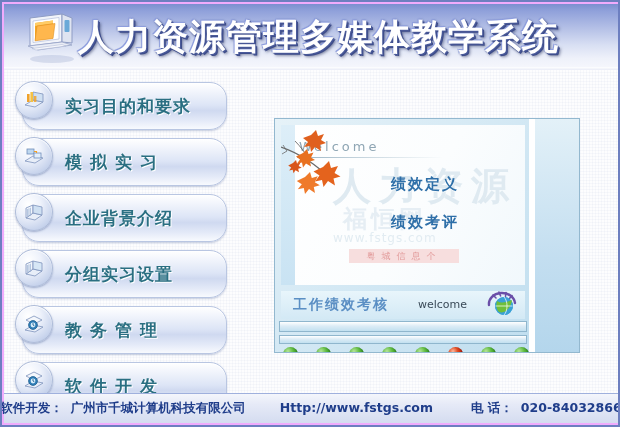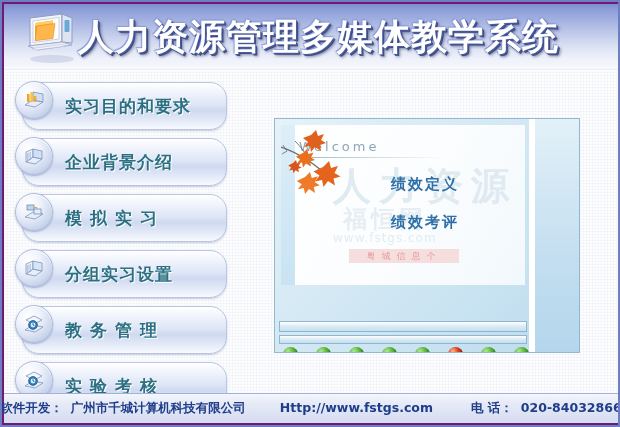--- a/index.html
+++ b/index.html
@@ -4,21 +4,21 @@
 <style>
   * { box-sizing: border-box; margin: 0; padding: 0; }
   html, body {
     width: 620px; height: 427px;
     overflow: hidden;
     font-family: "DejaVu Sans", "Liberation Sans", sans-serif;
   }
   #app {
     position: relative;
     width: 620px; height: 427px;
-    background: #701a75;
+    background: #f0abfc;
     border: 2px solid #6d7fc0;
     overflow: hidden;
   }
 
   
   #header {
     position: absolute; left: 2px; top: 2px;
     width: 614px; height: 66px;
     background:
       linear-gradient(180deg,
@@ -281,39 +281,39 @@
           <rect x="8.4" y="4" width="2.6" height="10" fill="#f5c243"></rect>
           <rect x="11.8" y="8" width="2.6" height="6" fill="#f0a22a" opacity=".85"></rect>
         </svg>
       </span>
       <span class="menu-label">实习目的和要求</span>
     </div>
 
     <div class="menu-btn">
       <span class="menu-icon">
         <svg width="24" height="24" viewBox="0 0 24 24">
+          <path d="M3 17 L13 19 L21 14 L11 12 Z" fill="#e8eef8" stroke="#7d93bd" stroke-width=".8"></path>
+          <rect x="5" y="5" width="7" height="5" fill="#bfd8ef" stroke="#6f8dbb" stroke-width=".8"></rect>
+          <rect x="12" y="9" width="7" height="5" fill="#e2eefb" stroke="#6f8dbb" stroke-width=".8"></rect>
+          <path d="M12 7.5 L14.5 7.5 L14.5 9" stroke="#f0a22a" stroke-width="1.2" fill="none"></path>
+        </svg>
+      </span>
+      <span class="menu-label wide">模拟实习</span>
+    </div>
+
+    <div class="menu-btn">
+      <span class="menu-icon">
+        <svg width="24" height="24" viewBox="0 0 24 24">
           <path d="M4 18 L13 20 L20 15 L11 13 Z" fill="#e8eef8" stroke="#7d93bd" stroke-width=".8"></path>
           <path d="M4 18 L4 8 L11 5 L11 13 Z" fill="#f2f6fc" stroke="#7d93bd" stroke-width=".8"></path>
           <path d="M11 13 L11 5 L20 7 L20 15 Z" fill="#cfe0f2" stroke="#7d93bd" stroke-width=".8"></path>
           <path d="M5.4 9 L5.4 16.6 M6.9 8.4 L6.9 16.2 M8.4 7.8 L8.4 15.8" stroke="#9db3d4" stroke-width=".8"></path>
         </svg>
       </span>
       <span class="menu-label">企业背景介绍</span>
-    </div>
-
-    <div class="menu-btn">
-      <span class="menu-icon">
-        <svg width="24" height="24" viewBox="0 0 24 24">
-          <path d="M3 17 L13 19 L21 14 L11 12 Z" fill="#e8eef8" stroke="#7d93bd" stroke-width=".8"></path>
-          <rect x="5" y="5" width="7" height="5" fill="#bfd8ef" stroke="#6f8dbb" stroke-width=".8"></rect>
-          <rect x="12" y="9" width="7" height="5" fill="#e2eefb" stroke="#6f8dbb" stroke-width=".8"></rect>
-          <path d="M12 7.5 L14.5 7.5 L14.5 9" stroke="#f0a22a" stroke-width="1.2" fill="none"></path>
-        </svg>
-      </span>
-      <span class="menu-label wide">模拟实习</span>
     </div>
 
     <div class="menu-btn">
       <span class="menu-icon">
         <svg width="24" height="24" viewBox="0 0 24 24">
           <path d="M4 18 L13 20 L20 15 L11 13 Z" fill="#e8eef8" stroke="#7d93bd" stroke-width=".8"></path>
           <path d="M4 18 L4 8 L11 5 L11 13 Z" fill="#f2f6fc" stroke="#7d93bd" stroke-width=".8"></path>
           <path d="M11 13 L11 5 L20 7 L20 15 Z" fill="#d6e6f5" stroke="#7d93bd" stroke-width=".8"></path>
           <path d="M5.4 9 L5.4 16.6 M6.9 8.4 L6.9 16.2 M8.4 7.8 L8.4 15.8" stroke="#9db3d4" stroke-width=".8"></path>
         </svg>
@@ -337,21 +337,21 @@
     <div class="menu-btn">
       <span class="menu-icon">
         <svg width="24" height="24" viewBox="0 0 24 24">
           <path d="M3 18 L13 20 L21 15 L11 13 Z" fill="#e8eef8" stroke="#7d93bd" stroke-width=".8"></path>
           <path d="M4 8 L12 4 L20 8 L12 12 Z" fill="#f4f7fc" stroke="#7d93bd" stroke-width=".8"></path>
           <circle cx="11" cy="13" r="4.4" fill="#2f7fb8" stroke="#1d5c8d" stroke-width=".8"></circle>
           <circle cx="11" cy="13" r="2.4" fill="#d9eefb"></circle>
           <path d="M11 11.1 L11 13 L12.4 13.8" stroke="#1d5c8d" stroke-width=".9" fill="none"></path>
         </svg>
       </span>
-      <span class="menu-label wide">实验考核</span>
+      <span class="menu-label wide">软件开发</span>
     </div>
 
 
   </div>
 
   <div id="panel">
     <div class="right-strip"></div>
     <div class="right-strip2"></div>
 
     <div id="canvas">
@@ -383,20 +383,33 @@
         </g>
         <g fill="#ef7a2a">
           <path d="M24 48 l5 -5 l1.8 6 l6 -1.8 l-3 6 l5 3 l-6 1.8 l1.2 6 l-6 -4 l-4 5 l-1.2 -6 l-6 1.2 l4 -5 l-5 -3.2 z"></path>
         </g>
       </svg>
 
       <div class="topic-line l1">绩效定义</div>
       <div class="topic-line l2">绩效考评</div>
     </div>
 
+    <div id="panel-caption">
+      <span id="caption-text">工作绩效考核</span>
+      <span id="welcome-small">welcome</span>
+      <svg id="globe" viewBox="0 0 34 30">
+        <path d="M4 16 A13 11 0 1 1 30 14" stroke="#6a4fa8" stroke-width="2.4" fill="none" stroke-linecap="round"></path>
+        <path d="M8 6 l3 3 M14 3 l1.5 3.8 M21 3.5 l-.5 4 M27 6.5 l-2.5 3" stroke="#6a4fa8" stroke-width="1.6" stroke-linecap="round"></path>
+        <circle cx="19" cy="17" r="9" fill="#3aa1d6"></circle>
+        <path d="M10 17 A9 9 0 0 0 28 17 A9 9 0 0 0 10 17" fill="#3aa1d6"></path>
+        <path d="M12 12 C17 15, 22 13, 27 11 C26 19, 20 25, 14 23 C11 20, 11 15, 12 12 Z" fill="#6fbf3a"></path>
+        <path d="M19 8 C23 12, 23 22, 19 26" stroke="#ffffff" stroke-width=".9" fill="none" opacity=".8"></path>
+        <path d="M10.5 17 h17" stroke="#ffffff" stroke-width=".9" opacity=".8"></path>
+      </svg>
+    </div>
 
     <div class="hbar" id="hbar1"></div>
     <div class="hbar" id="hbar2"></div>
 
     <div id="spheres">
         <div class="sphere-wrap" style="left: 4px;">
           <div class="sphere"></div>
         </div>
         <div class="sphere-wrap" style="left: 37px;">
           <div class="sphere"></div>

